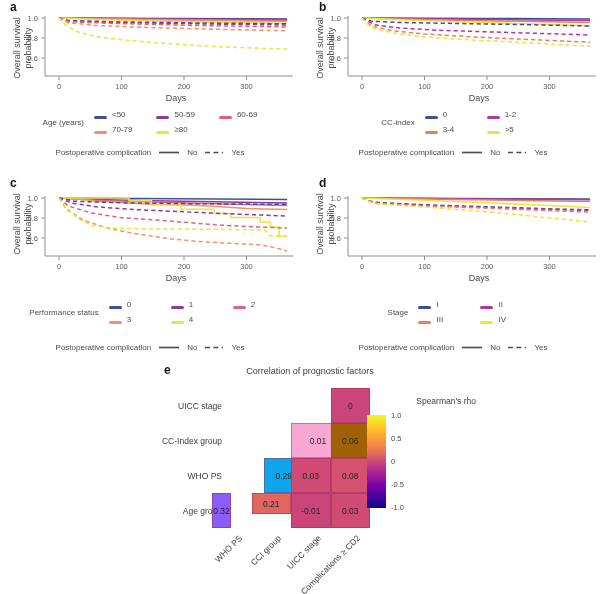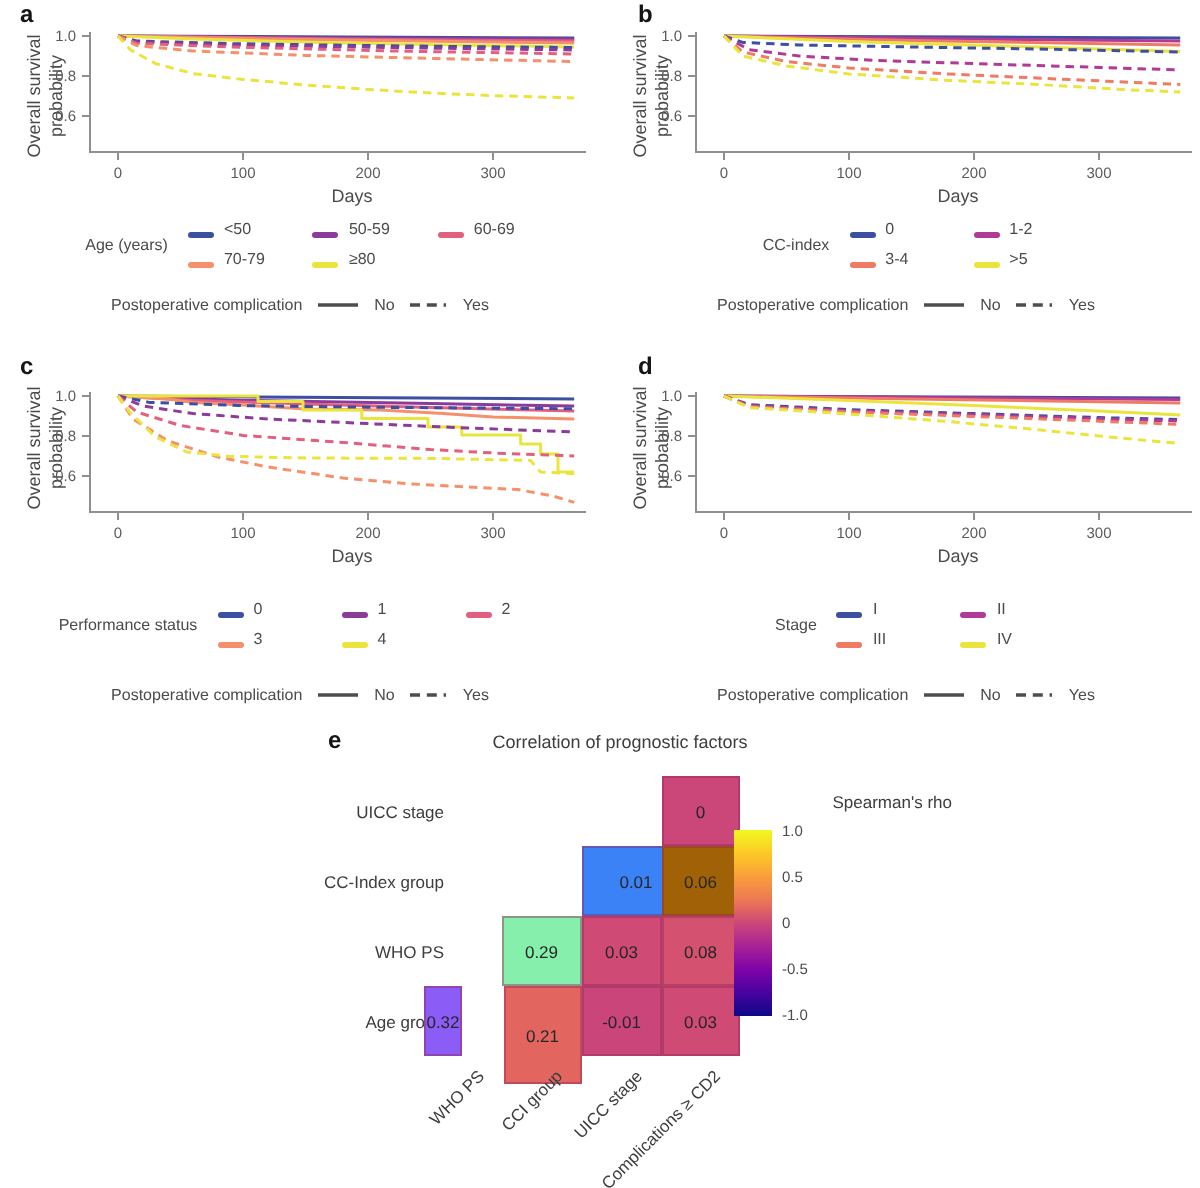--- a/index.html
+++ b/index.html
@@ -310,29 +310,29 @@
       </div>
   </section>
 
   <section id="panel-e">
     <span id="e-letter">e</span>
     <div id="e-title">Correlation of prognostic factors</div>
     <div id="hm-mount">
         <div class="hm-rowlab" style="top: 40.5px;">UICC stage</div>
         <div class="hm-cell" style="left: 330.5px; top: 28px; width: 39.5px; height: 35px; background: rgb(203, 70, 121);">0</div>
         <div class="hm-rowlab" style="top: 75.5px;">CC-Index group</div>
-        <div class="hm-cell" style="left: 291px; top: 63px; width: 54px; height: 35px; background: #3b82f6;">0.01</div>
+        <div class="hm-cell" style="left: 291px; top: 63px; width: 54px; height: 35px; background: #f9a8d4;">0.01</div>
         <div class="hm-cell" style="left: 330.5px; top: 63px; width: 39.5px; height: 35px; background: #a16207;">0.06</div>
         <div class="hm-rowlab" style="top: 110.5px;">WHO PS</div>
-        <div class="hm-cell" style="left: 251px; top: 98px; width: 39.5px; height: 35px; background: #86efac;">0.29</div>
+        <div class="hm-cell" style="left: 264px; top: 98px; width: 39.5px; height: 35px; background: #0ea5e9;">0.29</div>
         <div class="hm-cell" style="left: 291px; top: 98px; width: 39.5px; height: 35px; background: rgb(207, 74, 117);">0.03</div>
         <div class="hm-cell" style="left: 330.5px; top: 98px; width: 39.5px; height: 35px; background: rgb(212, 81, 111);">0.08</div>
         <div class="hm-rowlab" style="top: 145.5px;">Age group</div>
         <div class="hm-cell" style="left: 212px; top: 133px; width: 19px; height: 35px; background: #8b5cf6;">0.32</div>
-        <div class="hm-cell" style="left: 251.5px; top: 133px; width: 39.5px; height: 49px; background: rgb(226, 102, 95);">0.21</div>
+        <div class="hm-cell" style="left: 251.5px; top: 133px; width: 39.5px; height: 21px; background: rgb(226, 102, 95);">0.21</div>
         <div class="hm-cell" style="left: 291px; top: 133px; width: 39.5px; height: 35px; background: rgb(202, 69, 122);">-0.01</div>
         <div class="hm-cell" style="left: 330.5px; top: 133px; width: 39.5px; height: 35px; background: rgb(207, 74, 117);">0.03</div>
         <div class="hm-collab" style="left: 236.75px; top: 173px;">WHO PS</div>
         <div class="hm-collab" style="left: 276.25px; top: 173px;">CCI group</div>
         <div class="hm-collab" style="left: 315.75px; top: 173px;">UICC stage</div>
         <div class="hm-collab" style="left: 355.25px; top: 173px;">Complications ≥ CD2</div>
       </div>
     <div id="cbar-title">Spearman's rho</div>
     <div id="cbar" style="background: linear-gradient(rgb(240, 249, 33) 0%, rgb(253, 201, 38) 12.5%, rgb(250, 158, 59) 25%, rgb(237, 121, 83) 37.5%, rgb(204, 71, 120) 50%, rgb(168, 34, 150) 62.5%, rgb(126, 3, 168) 75%, rgb(73, 3, 160) 87.5%, rgb(13, 8, 135) 100%);"></div>
     <div id="cbar-ticks-mount">

